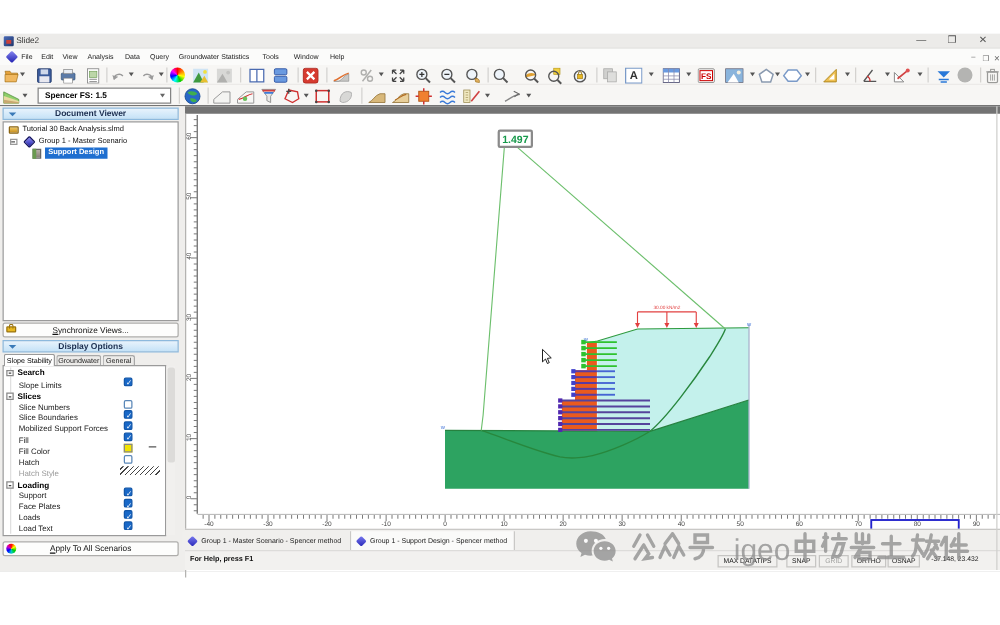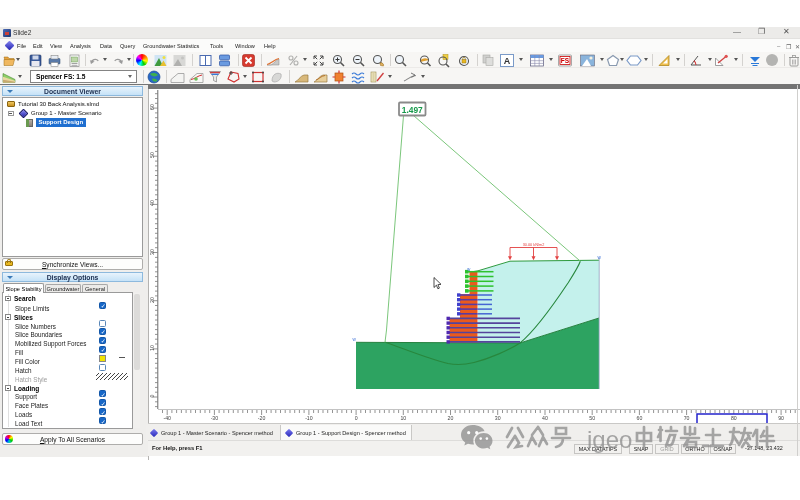--- a/index.html
+++ b/index.html
@@ -26,21 +26,21 @@
 .titem { position:absolute; font-size:6px; color:#111; white-space:nowrap; }
 .chk { position:absolute; left:99px; width:7px; height:7px; border-radius:1.5px; }
 .chk.on { background:#1868c8; border:1px solid #1256a8; }
 .chk.on:after { content:"✓"; color:#fff; font-size:6px; position:absolute; left:0.8px; top:-0.6px; }
 .chk.off { background:#fff; border:1.2px solid #5a87b8; }
 .opt { position:absolute; left:15px; font-size:6.3px; color:#1a1a1a; white-space:nowrap; }
 .opth { position:absolute; left:14px; font-size:6.5px; font-weight:bold; color:#000; white-space:nowrap; }
 .pm { position:absolute; left:5px; width:5.5px; height:5.5px; border:1px solid #888; background:#fff; }
 .pm:after { content:""; position:absolute; left:0.8px; top:1.6px; width:2.6px; height:0.8px; background:#444; }
 
-#canvas { position:absolute; left:148px; top:58px; width:652px; height:372px; background:#fff; border-top:4px solid #737373; }
+#canvas { position:absolute; left:148px; top:58px; width:652px; height:372px; background:#fff; border-top:6px solid #737373; }
 .rlbl { position:absolute; font-size:5.2px; color:#444; }
 
 #tabbar { position:absolute; left:148px; top:396px; width:652px; height:17px; background:#f0efed; border-top:1px solid #c9c8c6; }
 .btab { position:absolute; top:1px; height:16px; font-size:5.6px; color:#222; border-right:1px solid #c9c8c6; }
 .btab .dia { position:absolute; left:5px; top:5px; width:6px; height:6px; background:linear-gradient(135deg,#7a7af0,#2828b8); transform:rotate(45deg); border-radius:1px; }
 .btab .tx { position:absolute; left:15px; top:5px; white-space:nowrap; }
 #statusbar { position:absolute; left:148px; top:413px; width:652px; height:16px; background:#f2f1ef; border-top:1px solid #dddcda; }
 .spanel { position:absolute; top:3px; height:10px; border:1px solid #c6c5c3; font-size:5.4px; color:#222; text-align:center; }
 
 #wm { position:absolute; left:452px; top:420px; height:40px; opacity:0.78; }

